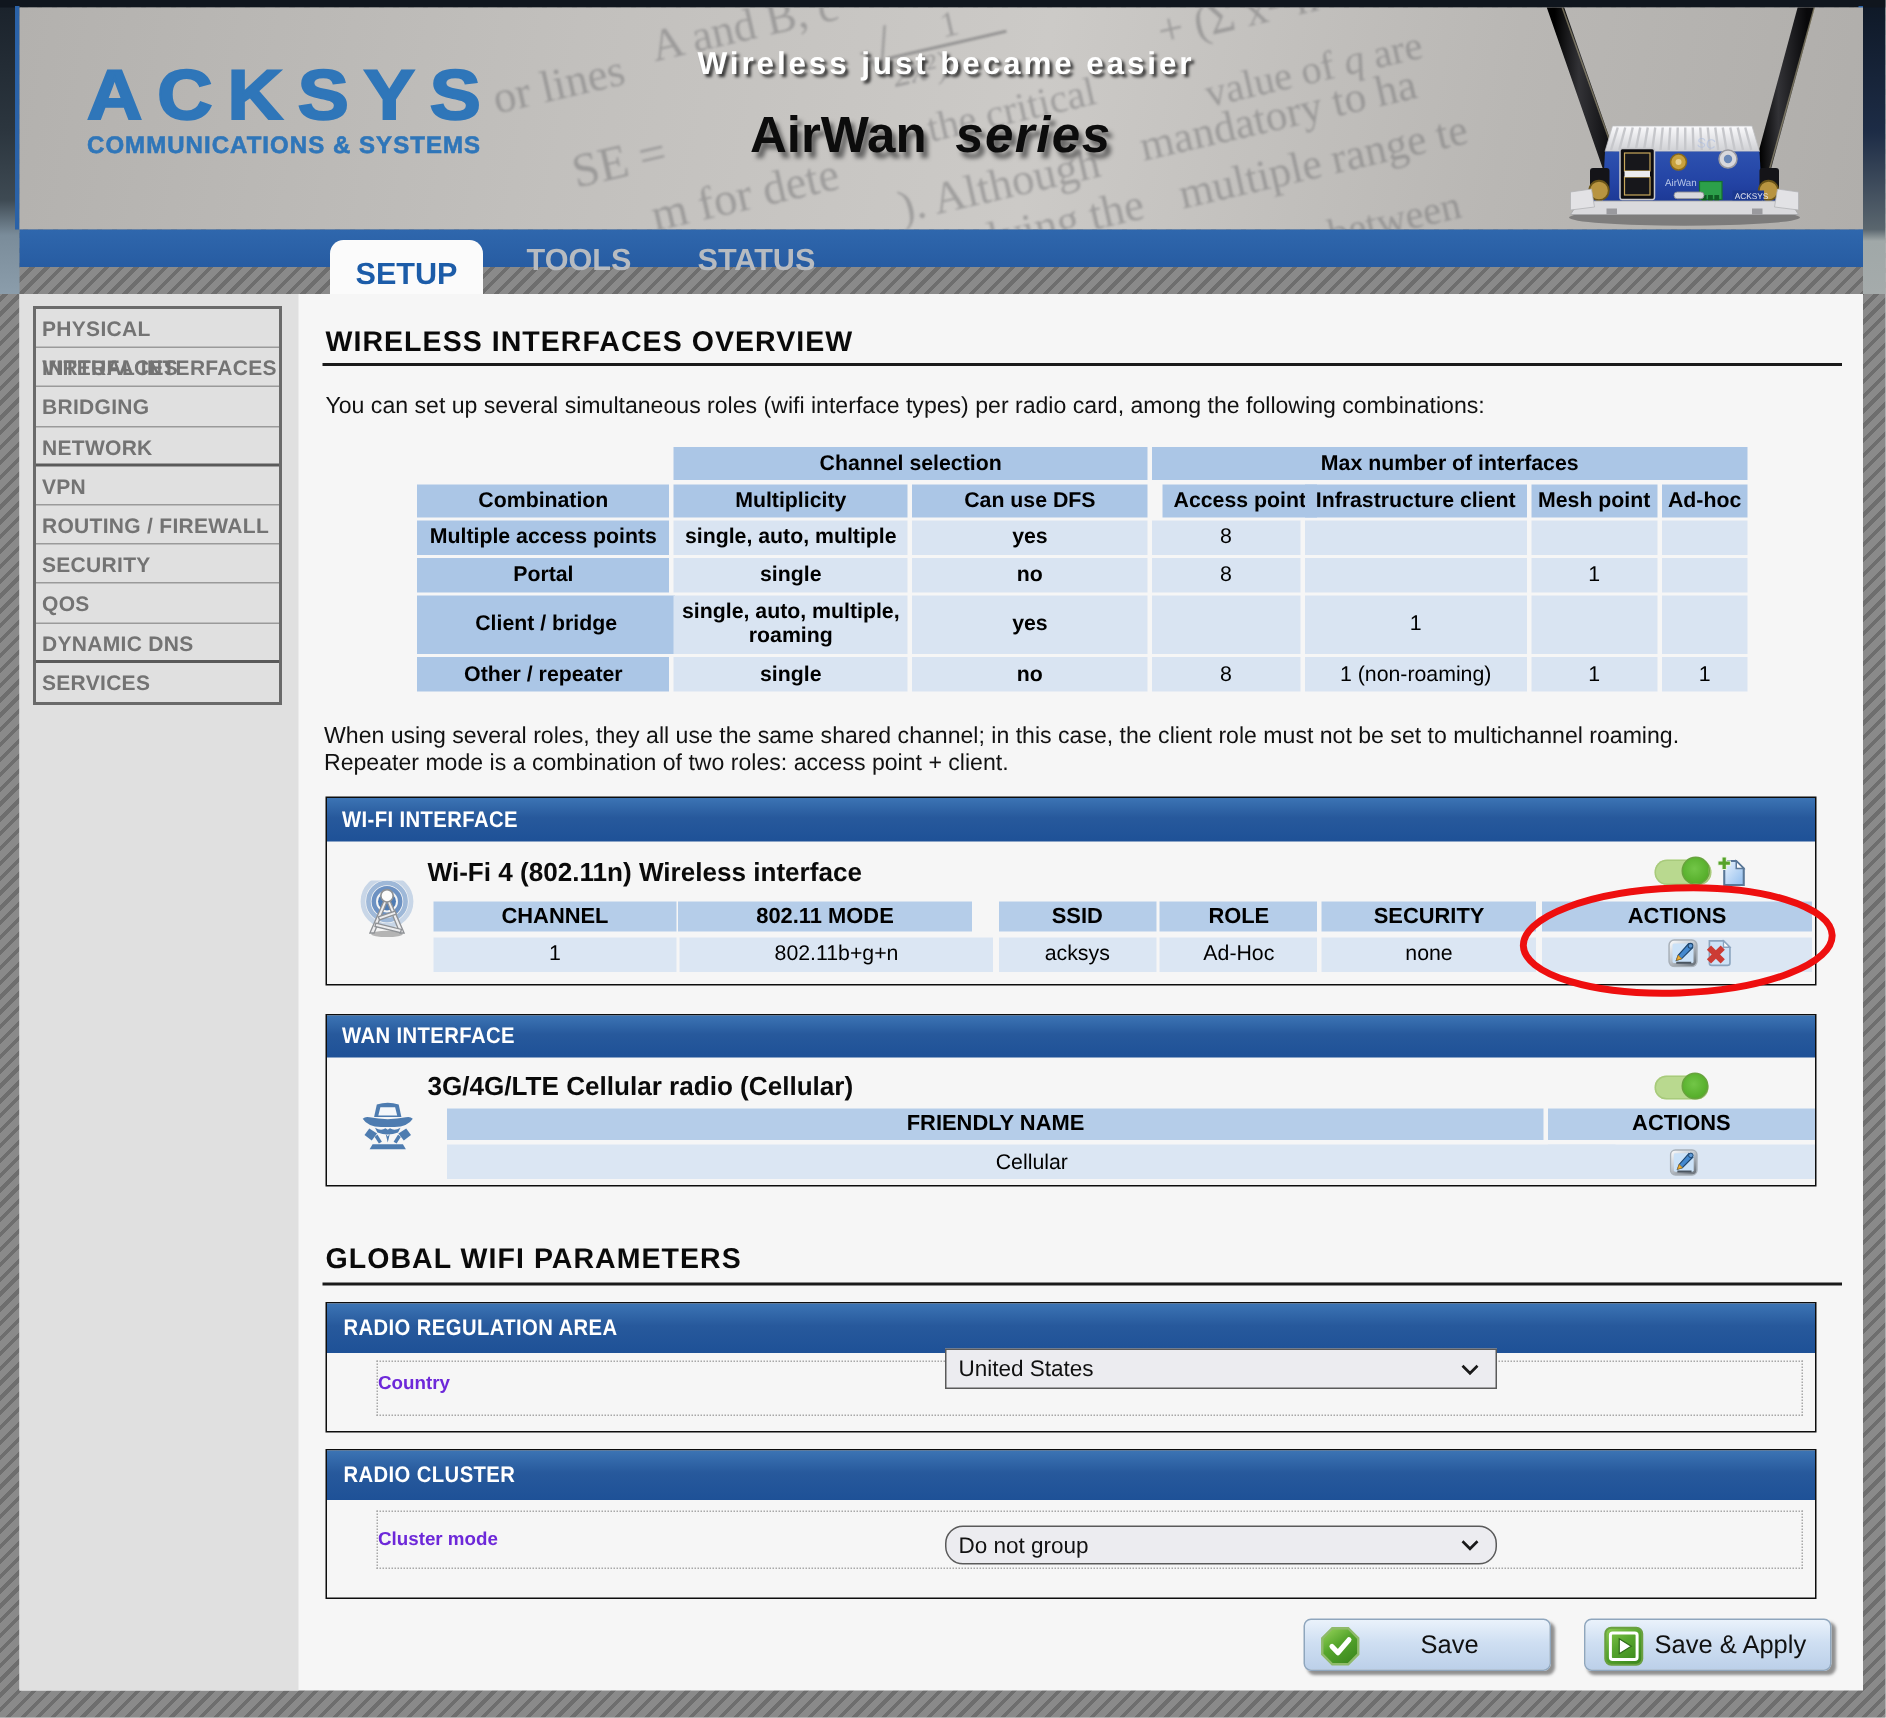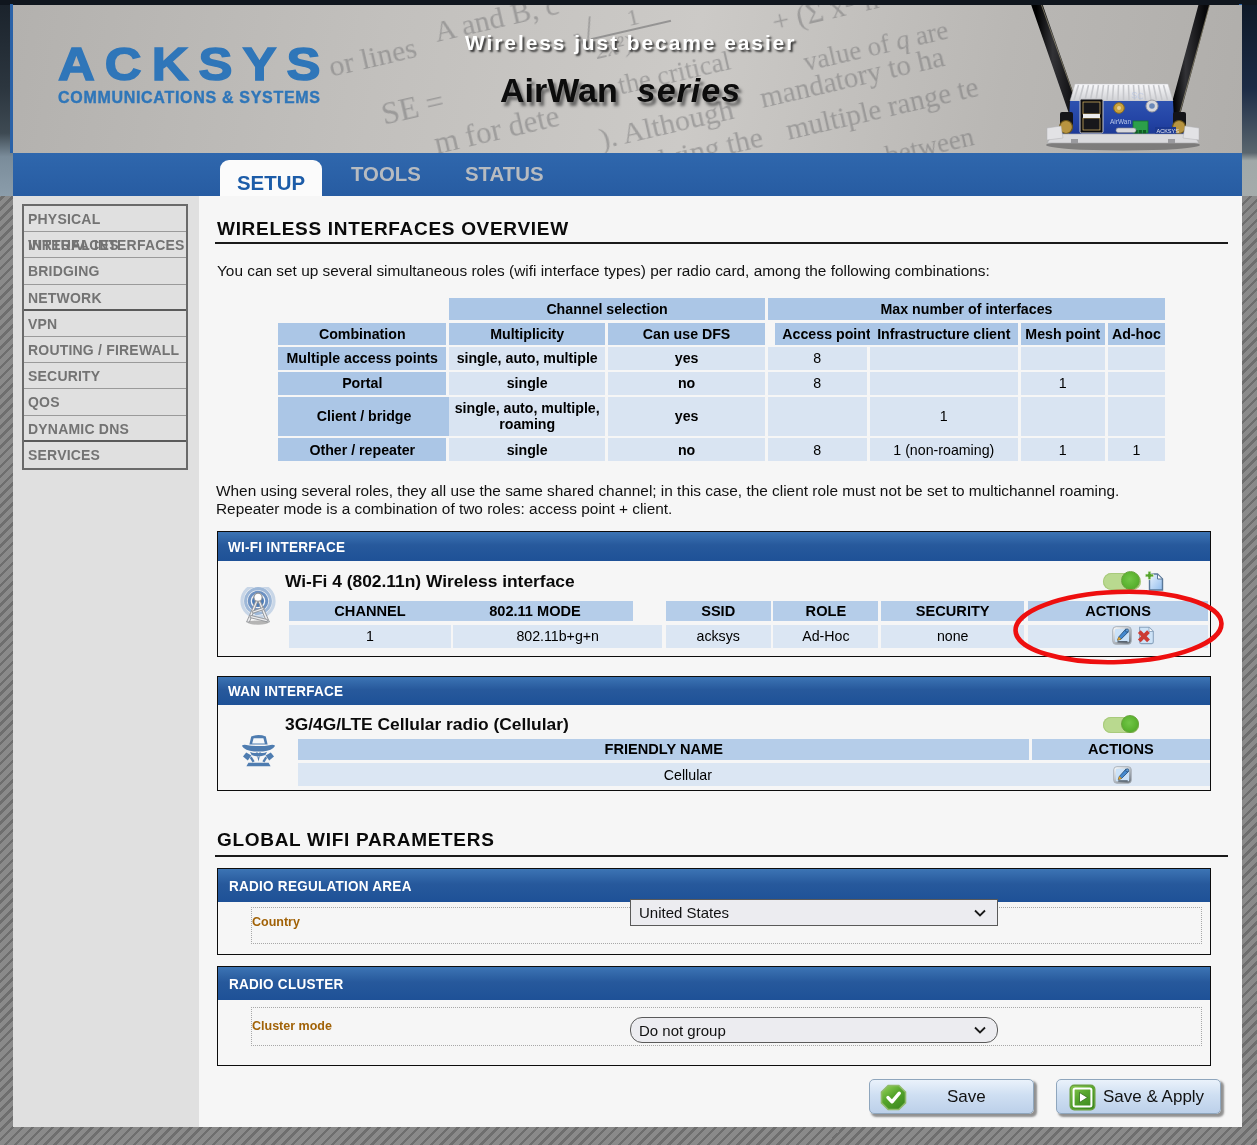--- a/index.html
+++ b/index.html
@@ -23,21 +23,21 @@
   text-shadow:2px 2px 2px rgba(40,40,40,0.9); letter-spacing:1.9px; }
 #airwan { position:absolute; left:487px; top:66px; font-size:34px; font-weight:bold; color:#0c0c0c;
   text-shadow:3px 4px 3px rgba(70,70,70,0.75); }
 #airwan .ser { font-style:italic; margin-left:19px; letter-spacing:1px; }
 #logo { position:absolute; left:45px; top:35px; }
 #logo .big { font-size:51px; font-weight:bold; color:#2f76b9; letter-spacing:10px;
   -webkit-text-stroke:1.6px #2f76b9; transform:scaleY(0.92); transform-origin:0 0; line-height:1; }
 #logo .sub { font-size:16px; font-weight:bold; color:#2f76b9; letter-spacing:0.7px; margin-top:-2px; -webkit-text-stroke:0.4px #2f76b9; }
 
 
-#nav { position:absolute; left:0; top:153px; width:1229px; height:43px;
+#nav { position:absolute; left:0; top:153px; width:1229px; height:25px;
   background:linear-gradient(#2f67ad, #275ca2); }
 .tab { position:absolute; top:0; font-size:20.4px; font-weight:bold; color:#b7bbc0; }
 #tab-setup { position:absolute; left:207px; top:160px; width:102px; height:36px; background:#fbfbfb;
   border-radius:9px 9px 0 0; text-align:center; z-index:5; }
 #tab-setup span { display:inline-block; font-size:20.4px; font-weight:bold; color:#1c5ca8; line-height:47px; }
 .mtxt { position:absolute; white-space:nowrap; transform:rotate(-13deg);
   font-family:"Liberation Serif", serif; color:rgba(100,100,102,0.42); filter:blur(0.7px); }
 
 
 #main { position:absolute; left:0; top:196px; width:1229px; height:931px; background:#f6f6f6; }
@@ -79,21 +79,21 @@
 .ptitle { position:absolute; font-size:17.4px; font-weight:bold; color:#0a0a0a; }
 
 
 .tog { position:absolute; z-index:4; }
 
 
 .sel { position:absolute; background:#ececf0; border:1px solid #5a5a5a;
   font-size:15px; color:#111; display:flex; align-items:center; padding-left:8px; }
 .chev { position:absolute; right:10px; top:50%; margin-top:-7px; }
 .dotbox { position:absolute; border:1px dotted #a8a8a8; }
-.flabel { position:absolute; font-size:12.5px; font-weight:bold; color:#a16207; }
+.flabel { position:absolute; font-size:12.5px; font-weight:bold; color:#6d28d9; }
 
 
 .btn { position:absolute; width:165px; height:35px; border:1px solid #8fa6bd; border-radius:5px;
   background:linear-gradient(#eaf2fb 0%, #cfdff2 45%, #bcd0e9 100%);
   box-shadow:2.5px 2.5px 2px rgba(60,60,60,0.55);
   display:flex; align-items:center; font-size:17px; color:#111; }
 </style>
 </head>
 <body>
 <div id="hatch"></div>
@@ -319,21 +319,21 @@
         <path d="M6.8 10.9 L5.6 14.2 L9 13.2 Z" fill="#f2b234" stroke="#b87a14" stroke-width="0.5"></path>
         <circle cx="15" cy="4.5" r="1.6" fill="#5e9ad8" stroke="#1e466e" stroke-width="0.7"></circle>
         <path d="M5.5 15.8 H15.5" stroke="#4a5560" stroke-width="1.4"></path>
       </svg></div>
       <div class="abs" style="left:918px; top:93.5px;"><svg width="20" height="19" viewBox="0 0 20 19">
         <path d="M3.6 1.2 H13 L17.3 5.5 V16 Q17.3 17.6 15.6 17.6 H5.2 Q3.6 17.6 3.6 16 Z" fill="#cde3f7" stroke="#8ba4be" stroke-width="1.1"></path>
         <path d="M13 1.2 V5.5 H17.3 Z" fill="#fdfdfd" stroke="#8ba4be" stroke-width="0.9"></path>
         <path d="M1.9 5.6 L4.7 2.8 L7.9 6 L11.1 2.8 L13.9 5.6 L10.7 8.8 L13.9 12 L11.1 14.8 L7.9 11.6 L4.7 14.8 L1.9 12 L5.1 8.8 Z" fill="#cc3c34" transform="translate(0,1.5)"></path>
       </svg></div>
       <div class="icell ihd" style="left:71.3px; top:68.5px; width:161.4px; height:20.2px;">CHANNEL</div>
-      <div class="icell ihd" style="left:219px; top:68.5px; width:196px; height:20.2px;">802.11 MODE</div>
+      <div class="icell ihd" style="left:234px; top:68.5px; width:196px; height:20.2px;">802.11 MODE</div>
       <div class="icell ihd" style="left:447.7px; top:68.5px; width:105px; height:20.2px;">SSID</div>
       <div class="icell ihd" style="left:555.4px; top:68.5px; width:105px; height:20.2px;">ROLE</div>
       <div class="icell ihd" style="left:663px; top:68.5px; width:143.4px; height:20.2px;">SECURITY</div>
       <div class="icell ihd" style="left:809.6px; top:68.5px; width:180.9px; height:20.2px;">ACTIONS</div>
       <div class="icell idt" style="left:71.3px; top:92.7px; width:161.4px; height:23.3px;">1</div>
       <div class="icell idt" style="left:235.4px; top:92.7px; width:208.6px; height:23.3px;">802.11b+g+n</div>
       <div class="icell idt" style="left:447.7px; top:92.7px; width:105px; height:23.3px;">acksys</div>
       <div class="icell idt" style="left:555.4px; top:92.7px; width:105px; height:23.3px;">Ad-Hoc</div>
       <div class="icell idt" style="left:663px; top:92.7px; width:143.4px; height:23.3px;">none</div>
       <div class="icell idt" style="left:809.6px; top:92.7px; width:180.9px; height:23.3px;"></div>

